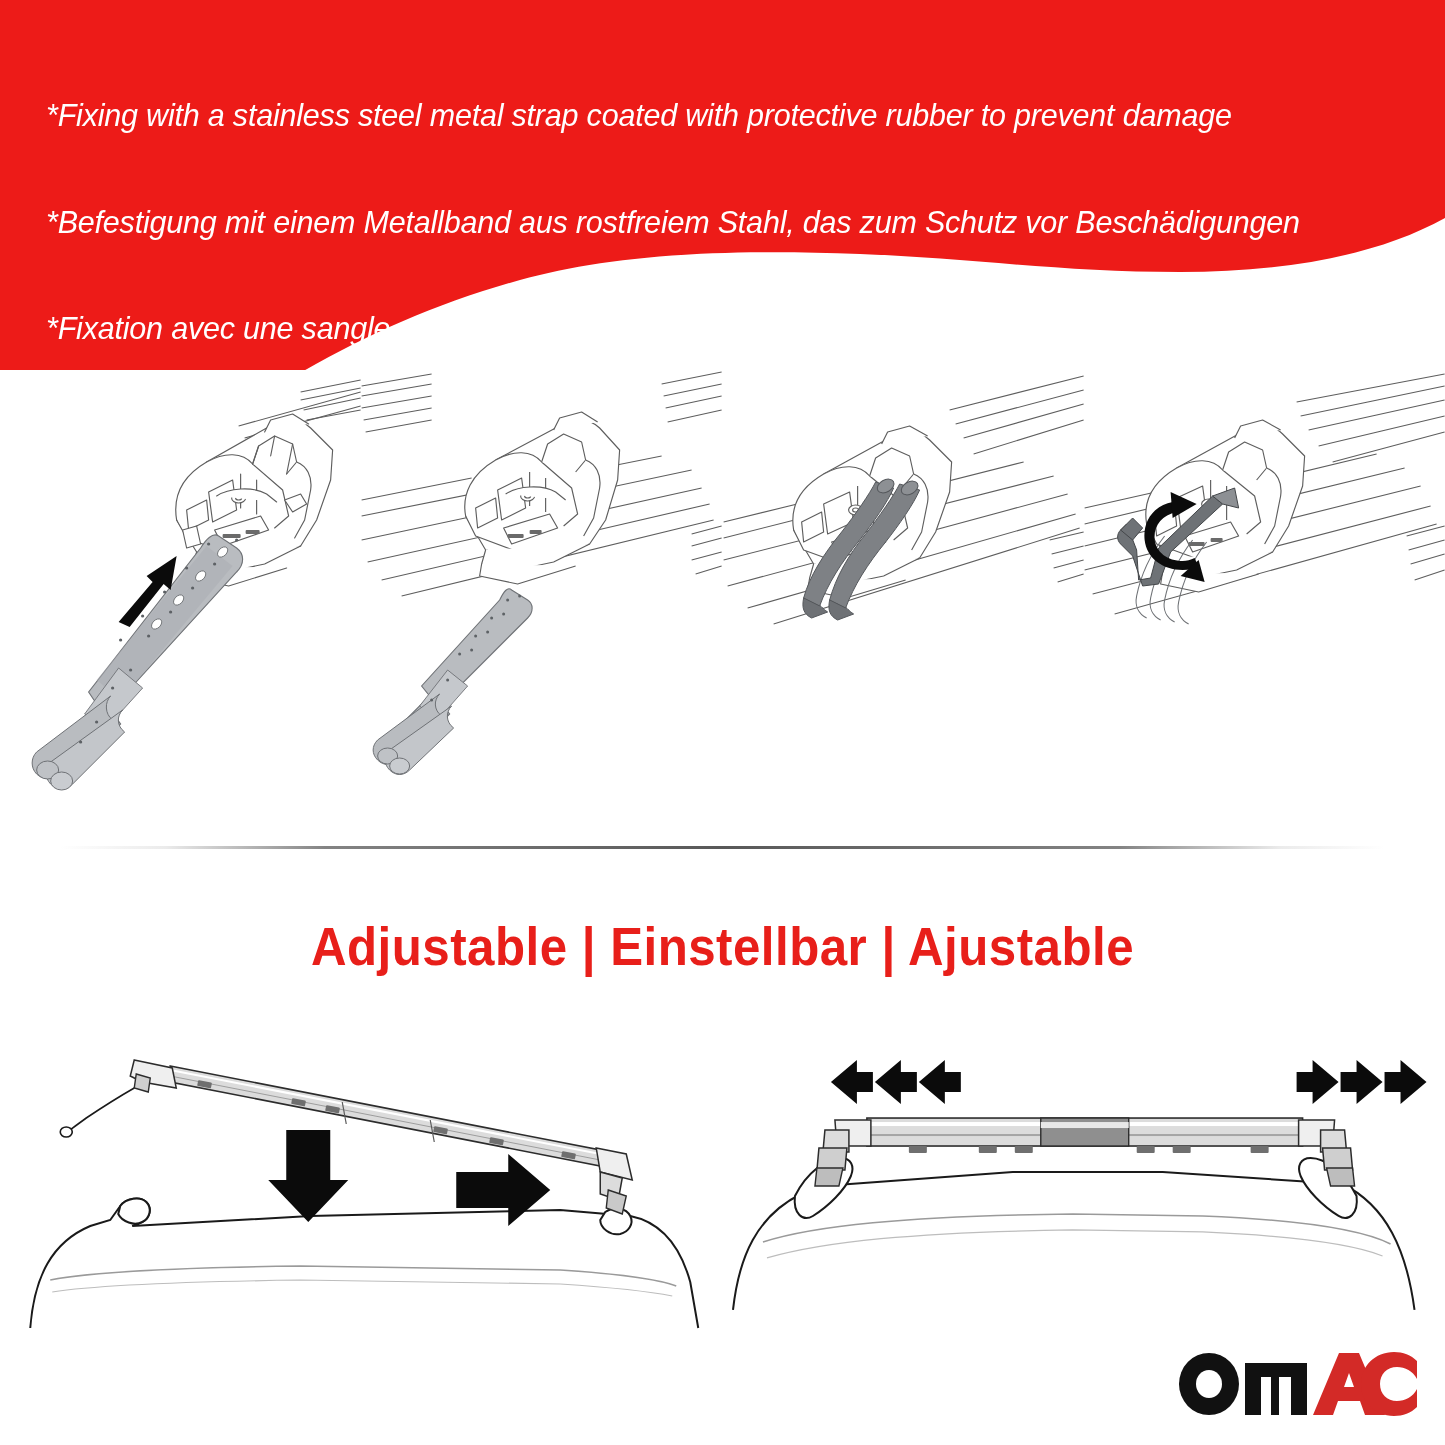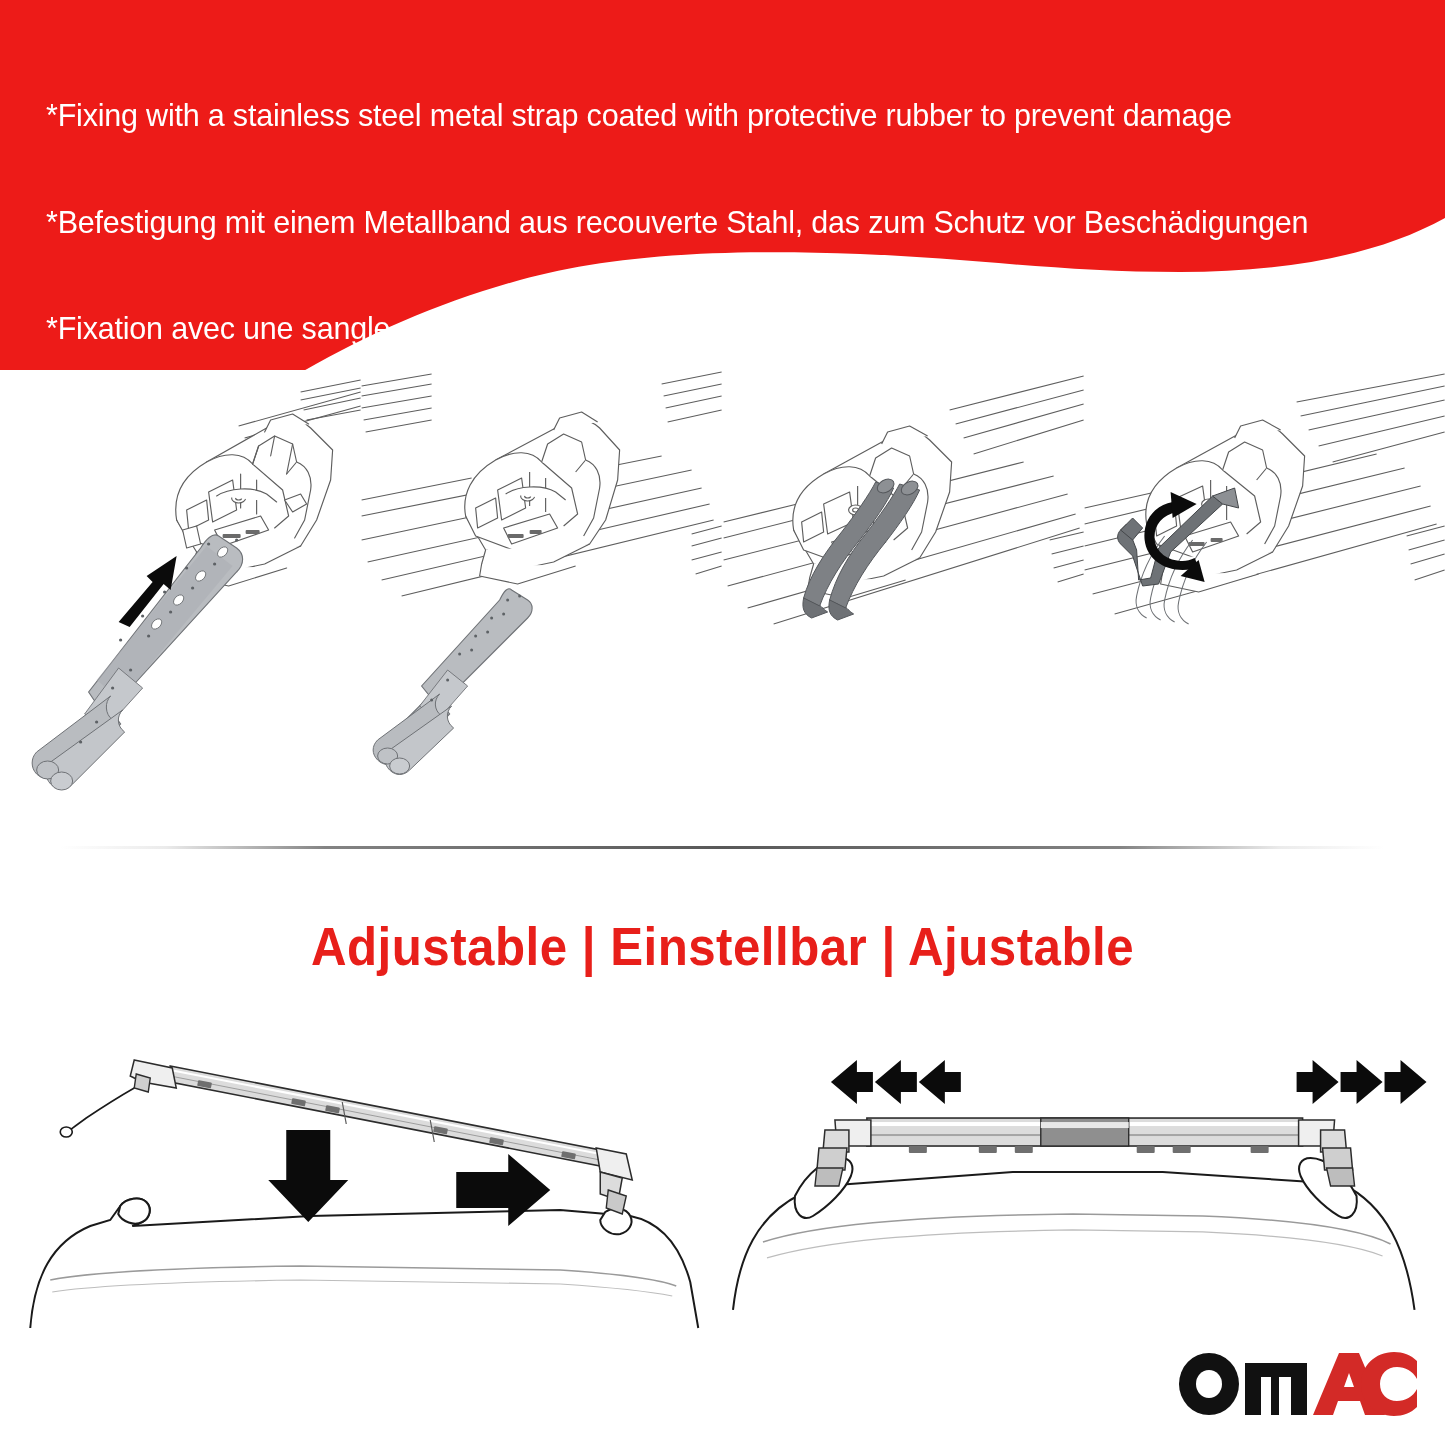--- a/index.html
+++ b/index.html
@@ -42,21 +42,21 @@
     top: 27px;
     width: 1370px;
     color: #ffffff;
     font-size: 30.5px;
     line-height: 35.5px;
     font-family: "Liberation Sans", sans-serif;
     font-weight: 400;
     letter-spacing: -0.2px;
     white-space: pre-wrap;
   }
-  .banner-line { display: block; }
+  .banner-line { display: block; font-style: italic; }
 
   
   .steps-row {
     position: absolute;
     left: 0;
     top: 370px;
     width: 1445px;
     height: 450px;
     display: flex;
   }
@@ -137,21 +137,21 @@
       <path d="M0,0 L1445,0 L1445,218
                C1380,254 1290,272 1180,272
                C1060,272 970,258 860,254
                C700,248 600,258 520,280
                C400,313 300,368 210,430
                C150,472 90,520 40,560
                L0,560 Z" fill="#ED1B18"></path>
     </svg>
     <div class="banner-text">
       <span class="banner-line">*Fixing with a stainless steel metal strap coated with protective rubber to prevent damage</span>
-      <span class="banner-line">*Befestigung mit einem Metallband aus recouverte Stahl, das zum Schutz vor Beschädigungen</span>
+      <span class="banner-line">*Befestigung mit einem Metallband aus rostfreiem Stahl, das zum Schutz vor Beschädigungen</span>
       <span class="banner-line">*Fixation avec une sangle en métal inoxydable recouverte de caoutchouc de protection</span>
       <span class="banner-line">pour éviter les dommages.</span>
     </div>
   </div>
 
   <div class="steps-row">
 
     <div class="step-panel">
       <svg class="step-svg" viewBox="0 0 360 450">
         <g fill="none" stroke="#5e5e5e" stroke-width="1.1" stroke-linejoin="round">

